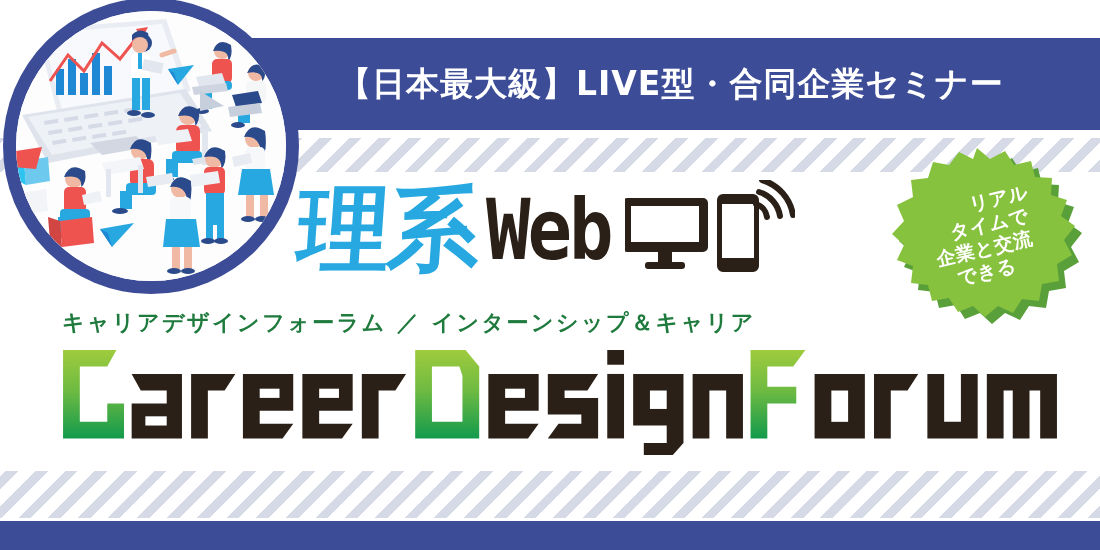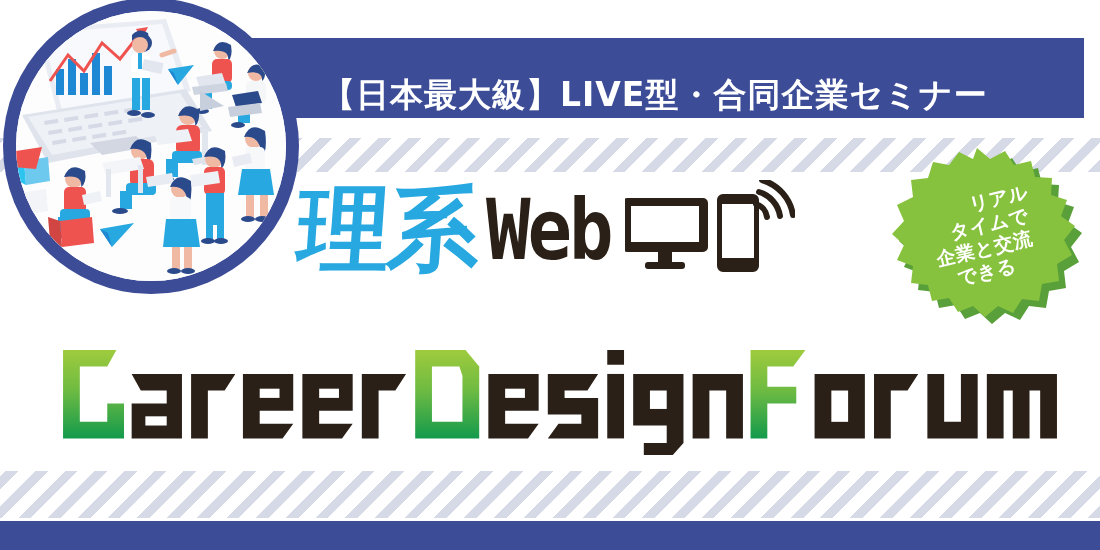--- a/index.html
+++ b/index.html
@@ -26,25 +26,25 @@
       #d6dae6 0px, #d6dae6 9px,
       #ffffff 9px, #ffffff 21px
     );
   }
   #stripe-top    { top:138px; height:34px; }
   #stripe-bottom { top:471px; height:47px; }
 
   
   #header-band {
     position:absolute;
-    left:232px; top:38px;
-    width:852px; height:80px;
+    left:248px; top:38px;
+    width:852px; height:92px;
     background:#3c4c97;
     z-index:4;
-    display:flex; align-items:flex-end;
+    display:flex; align-items:center;
   }
   #header-title {
     color:#ffffff;
     font-size:33px;
     font-weight:bold;
     letter-spacing:1px;
     margin-left:90px;
     white-space:nowrap;
     font-family:"DejaVu Sans","Liberation Sans",sans-serif;
   }
@@ -383,20 +383,21 @@
       </g>
     </svg>
     <div id="badge-text" class="nosel">
       <span class="l1">リアル</span>
       <span class="l2">タイムで</span>
       <span class="l3">企業と交流</span>
       <span class="l4">できる</span>
     </div>
   </div>
 
+  <div id="subtitle" class="nosel">キャリアデザインフォーラム ／ インターンシップ＆キャリア</div>
 
   <svg id="wordmark" viewBox="0 4 1312 114" preserveAspectRatio="none">
     <defs>
       <linearGradient id="gradGreen" x1="0" y1="0" x2="0" y2="1">
         <stop offset="0%" stop-color="#9fcb3d"></stop>
         <stop offset="45%" stop-color="#6fbb42"></stop>
         <stop offset="100%" stop-color="#139a4c"></stop>
       </linearGradient>
     </defs>
 

